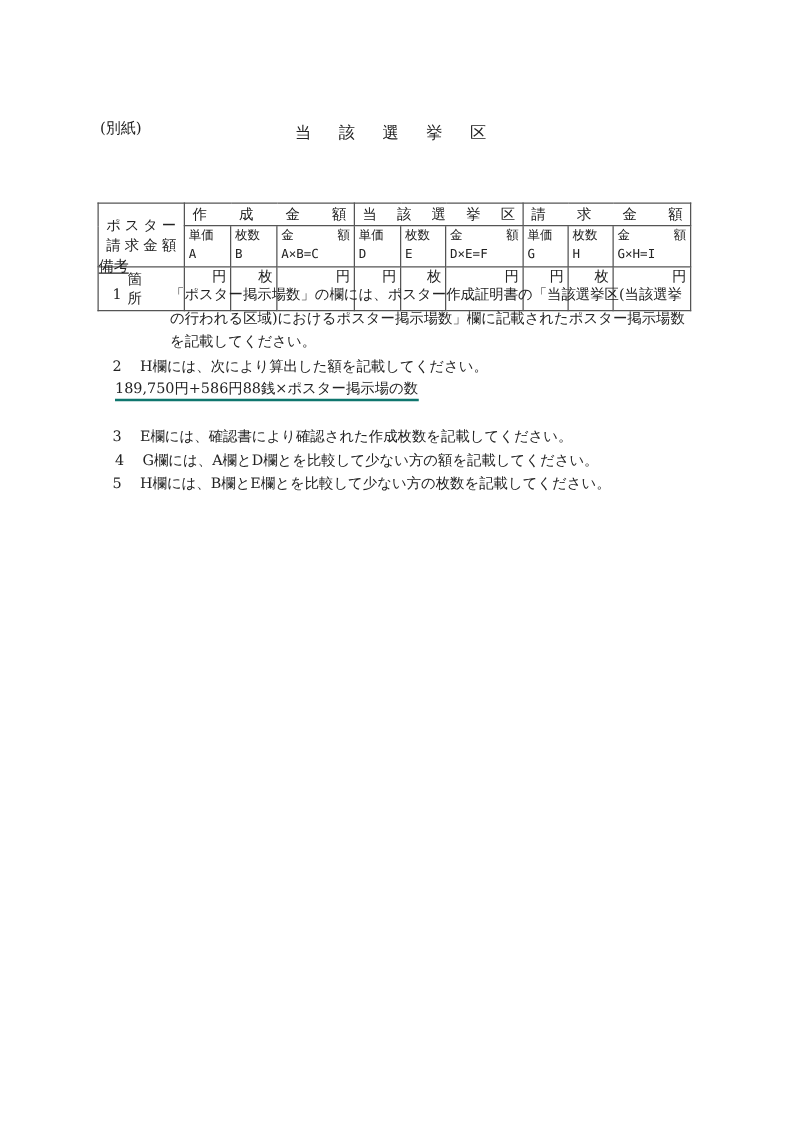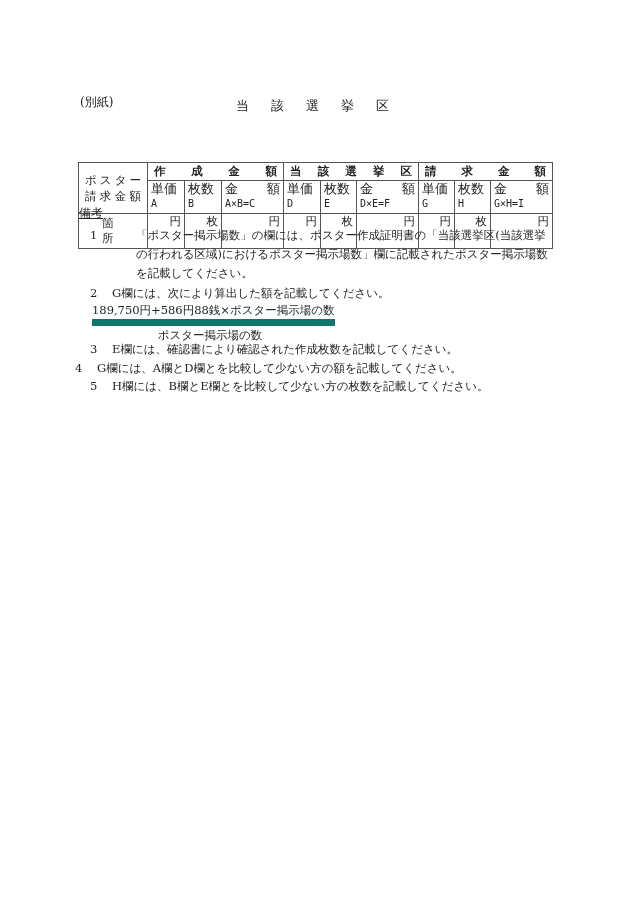--- a/index.html
+++ b/index.html
@@ -14,41 +14,41 @@
   table.req {
     position: absolute; left: 78px; top: 122px; width: 474px;
     border-collapse: collapse; table-layout: fixed;
     font-size: 11.5px;
     margin-top: 40px;
   }
   table.req td {
     border: 1px solid #555555; padding: 0 3px; vertical-align: top;
     line-height: 15px;
   }
-  .cat { text-align: justify; text-align-last: justify; padding: 1px 6px !important; height: 15px; font-weight: bold; }
+  .cat { text-align: justify; text-align-last: justify; padding: 1px 6px !important; height: 15px; }
   .sub { height: 33px; }
-  .sub .lbl { display: block; font-size: 13px; }
+  .sub .lbl { display: block; font-size: 10px; }
   .sub .lbl.just { text-align: justify; text-align-last: justify; }
   .sub .code { display: block; font-size: 10px; font-family: "DejaVu Sans Mono", monospace; letter-spacing: 0px; }
   .rowhead { vertical-align: middle !important; padding: 2px 6px !important; }
   .rowhead span { display: block; text-align: justify; text-align-last: justify; line-height: 16px; }
   .unitrow td { height: 24px; text-align: right; }
   .unitrow td.first { text-align: justify; text-align-last: justify; padding: 2px 23px; }
   .remarks-title { left: 79px; top: 205px; font-size: 12px; text-decoration: underline; }
   .item { font-size: 11.5px; line-height: 19px; }
   .item .num { display: inline-block; width: 22px; }
   .i1 { left: 90px; top: 226px; white-space: normal; width: 460px; }
   .i1 .cont { padding-left: 4px; margin-left: 24px; }
   .i2 { left: 90px; top: 284px; }
   .frac { left: 92px; top: 303px; font-size: 11.5px; }
-  .frac .numer { display: inline-block; border-bottom: 7px solid #0f766e; padding-bottom: 1px; }
+  .frac .numer { display: inline-block; border-bottom: 2px solid #0f766e; padding-bottom: 1px; }
   .frac .denom { display: block; text-align: center; width: 236px; padding-top: 2px; }
   .frac .rhs { position: absolute; left: 238px; top: 7px; white-space: nowrap; }
   .i3 { left: 90px; top: 340px; }
-  .i4 { left: 75px; top: 359px; }
+  .i4 { left: 92px; top: 359px; }
   .i5 { left: 90px; top: 377px; }
 </style>
 </head>
 <body>
 
 <div class="abs note-label">(別紙)</div>
 <div class="abs doc-title">当該選挙区</div>
 
 <table class="req">
   <colgroup>
@@ -127,26 +127,25 @@
   </table>
 
 <div class="abs remarks-title">備考</div>
 
 <div class="abs item i1" style="display:flex;">
   <span class="num" style="flex:0 0 18px;">1</span>
   <span class="cont" style="flex:1;">「ポスター掲示場数」の欄には、ポスター作成証明書の「当該選挙区(当該選挙の行われる区域)におけるポスター掲示場数」欄に記載されたポスター掲示場数を記載してください。</span>
 </div>
 
 <div class="abs item i2">
-  <span class="num">2</span><span>G欄には、次により算出した額を記載してください。</span>
+  <span class="num">2</span><span>H欄には、次により算出した額を記載してください。</span>
 </div>
 
 <div class="abs frac">
   <span class="numer">189,750円+586円88銭×ポスター掲示場の数</span>
-  <span class="denom">ポスター掲示場の数</span>
 </div>
 
 <div class="abs item i3">
   <span class="num">3</span><span>E欄には、確認書により確認された作成枚数を記載してください。</span>
 </div>
 <div class="abs item i4">
   <span class="num">4</span><span>G欄には、A欄とD欄とを比較して少ない方の額を記載してください。</span>
 </div>
 <div class="abs item i5">
   <span class="num">5</span><span>H欄には、B欄とE欄とを比較して少ない方の枚数を記載してください。</span>

